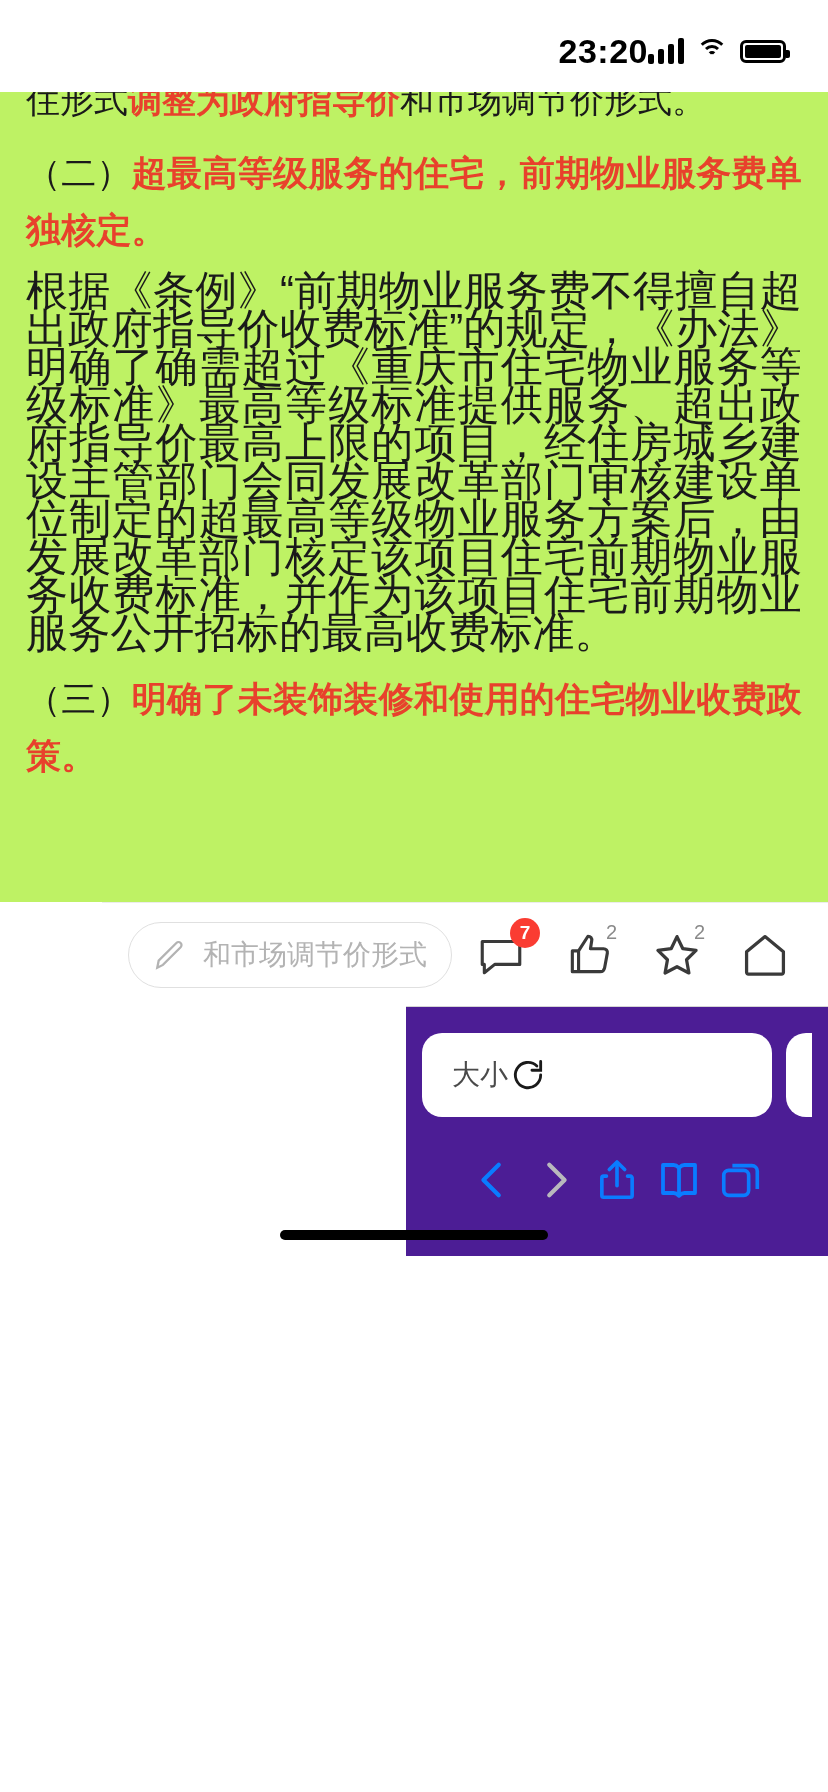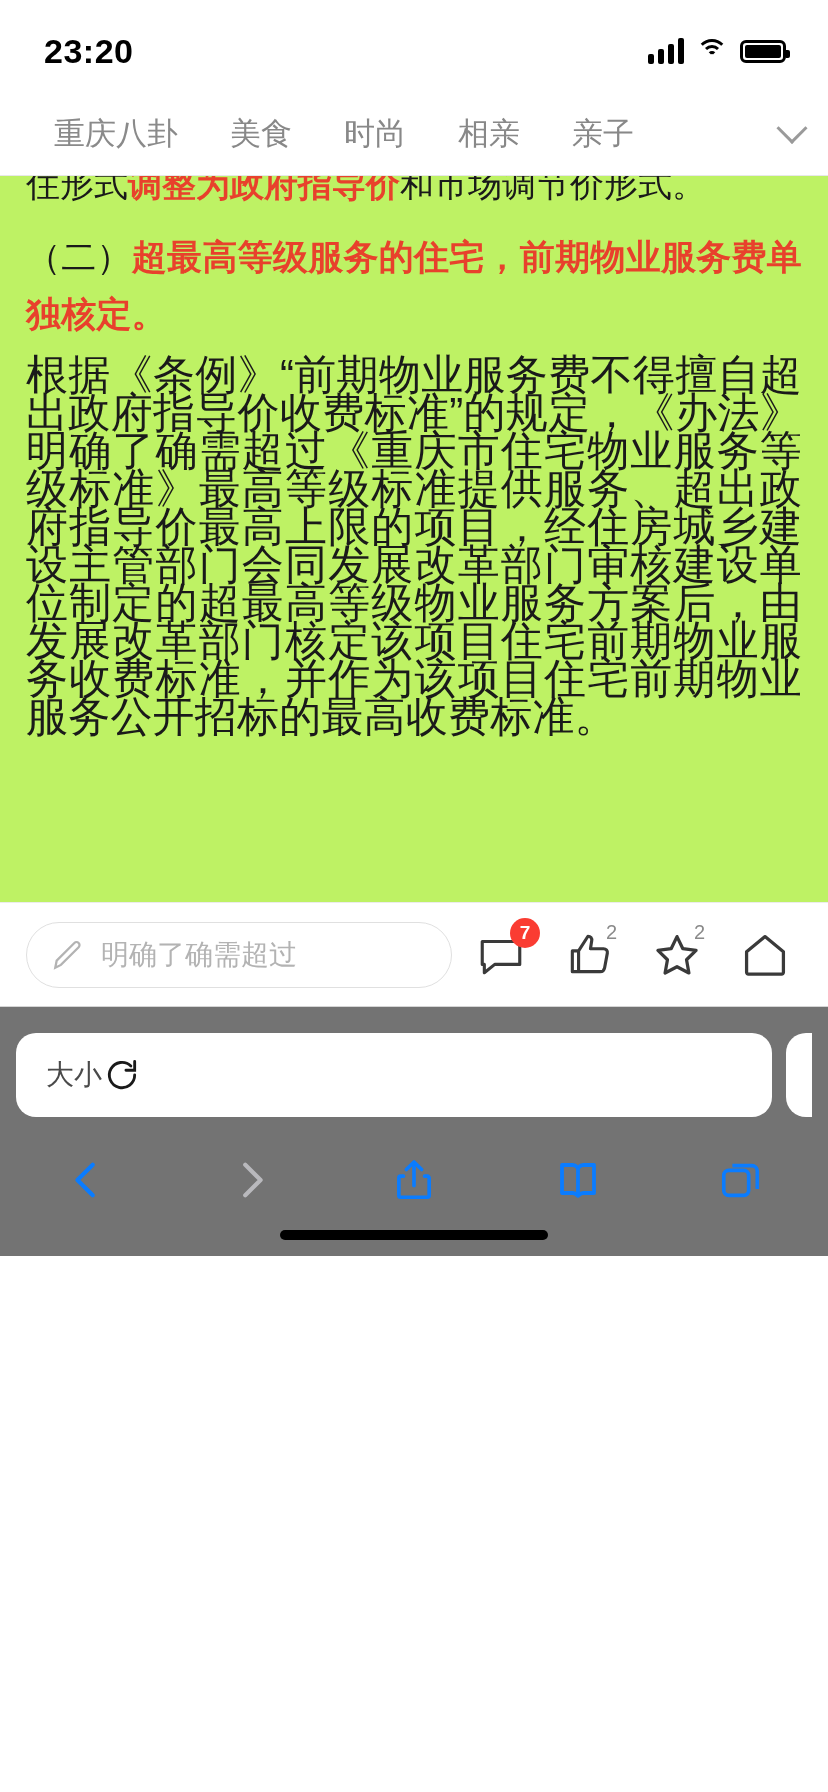--- a/index.html
+++ b/index.html
@@ -8,20 +8,21 @@
     font-family: "Liberation Sans", "DejaVu Sans", sans-serif;
     background: #ffffff;
     overflow: hidden;
   }
   .phone {
     width: 828px; height: 1256px;
     position: relative;
     display: flex;
     flex-direction: column;
     background: #ffffff;
+    align-items: flex-end;
   }
 
   
   .statusbar {
     height: 92px;
     flex: 0 0 92px;
     display: flex;
     align-items: center;
     justify-content: space-between;
     padding: 0 42px 0 44px;
@@ -190,21 +191,21 @@
     color: #8a8a8a;
     font-size: 20px;
     min-width: 0; height: auto;
     top: -2px; right: -4px;
     font-weight: 400;
   }
 
   
   .safari {
     flex: 0 0 250px;
-    background: #737373;
+    background: #4c1d95;
     border-top: 1px solid #d5d5d5;
     display: flex;
     flex-direction: column;
     padding-top: 22px;
   }
   .urlrow {
     display: flex;
     align-items: center;
     padding: 0 16px;
     gap: 12px;
@@ -274,57 +275,48 @@
         <span class="a"></span>
           <span class="b"></span>
           <span class="c"></span>
       </div>
       <div class="battery">
           <i></i>
         </div>
     </div>
   </div>
 
-  <div class="catnav">
-    <div class="cats">
-      <div class="cat first">重庆八卦</div>
-      <div class="cat">美食</div>
-      <div class="cat">时尚</div>
-      <div class="cat">相亲</div>
-      <div class="cat">亲子</div>
-    </div>
-    <div class="chev">
-      <div class="chev-glyph"></div>
-    </div>
-  </div>
 
   <div class="article">
 
     <div class="clip-line">
       <div class="inner">
         <span>住形式</span><span class="red">调整为政府指导价</span><span>和市场调节价形式。</span>
       </div>
     </div>
 
     <p class="para heading">
       <span class="lead">（二）</span><span class="red">超最高等级服务的住宅，前期物业服务费单独核定。</span>
     </p>
 
     <p class="para body">根据《条例》“前期物业服务费不得擅自超出政府指导价收费标准”的规定，《办法》明确了确需超过《重庆市住宅物业服务等级标准》最高等级标准提供服务、超出政府指导价最高上限的项目，经住房城乡建设主管部门会同发展改革部门审核建设单位制定的超最高等级物业服务方案后，由发展改革部门核定该项目住宅前期物业服务收费标准，并作为该项目住宅前期物业服务公开招标的最高收费标准。</p>
 
+    <p class="para heading">
+      <span class="lead">（三）</span><span class="red">明确了未装饰装修和使用的住宅物业收费政策。</span>
+    </p>
 
 
   </div>
 
   <div class="commentbar">
     <div class="comment-input">
       <svg class="pencil" viewBox="0 0 24 24" fill="none" stroke="#b3b3b3" stroke-width="1.6">
         <path d="M3 21l1-5L16.5 3.5a2.1 2.1 0 0 1 3 3L7 19l-4 2z"></path>
       </svg>
-      <span>明确了确需超过</span>
+      <span>和市场调节价形式</span>
     </div>
     <div class="actions">
 
       <div class="act">
         <svg viewBox="0 0 24 24" width="50" height="50" fill="none" stroke="#3a3a3a" stroke-width="1.5" stroke-linejoin="round">
           <path d="M3 5.5h18v11H9l-5 4v-4H3z"></path>
         </svg>
         <span class="badge">7</span>
       </div>
 

